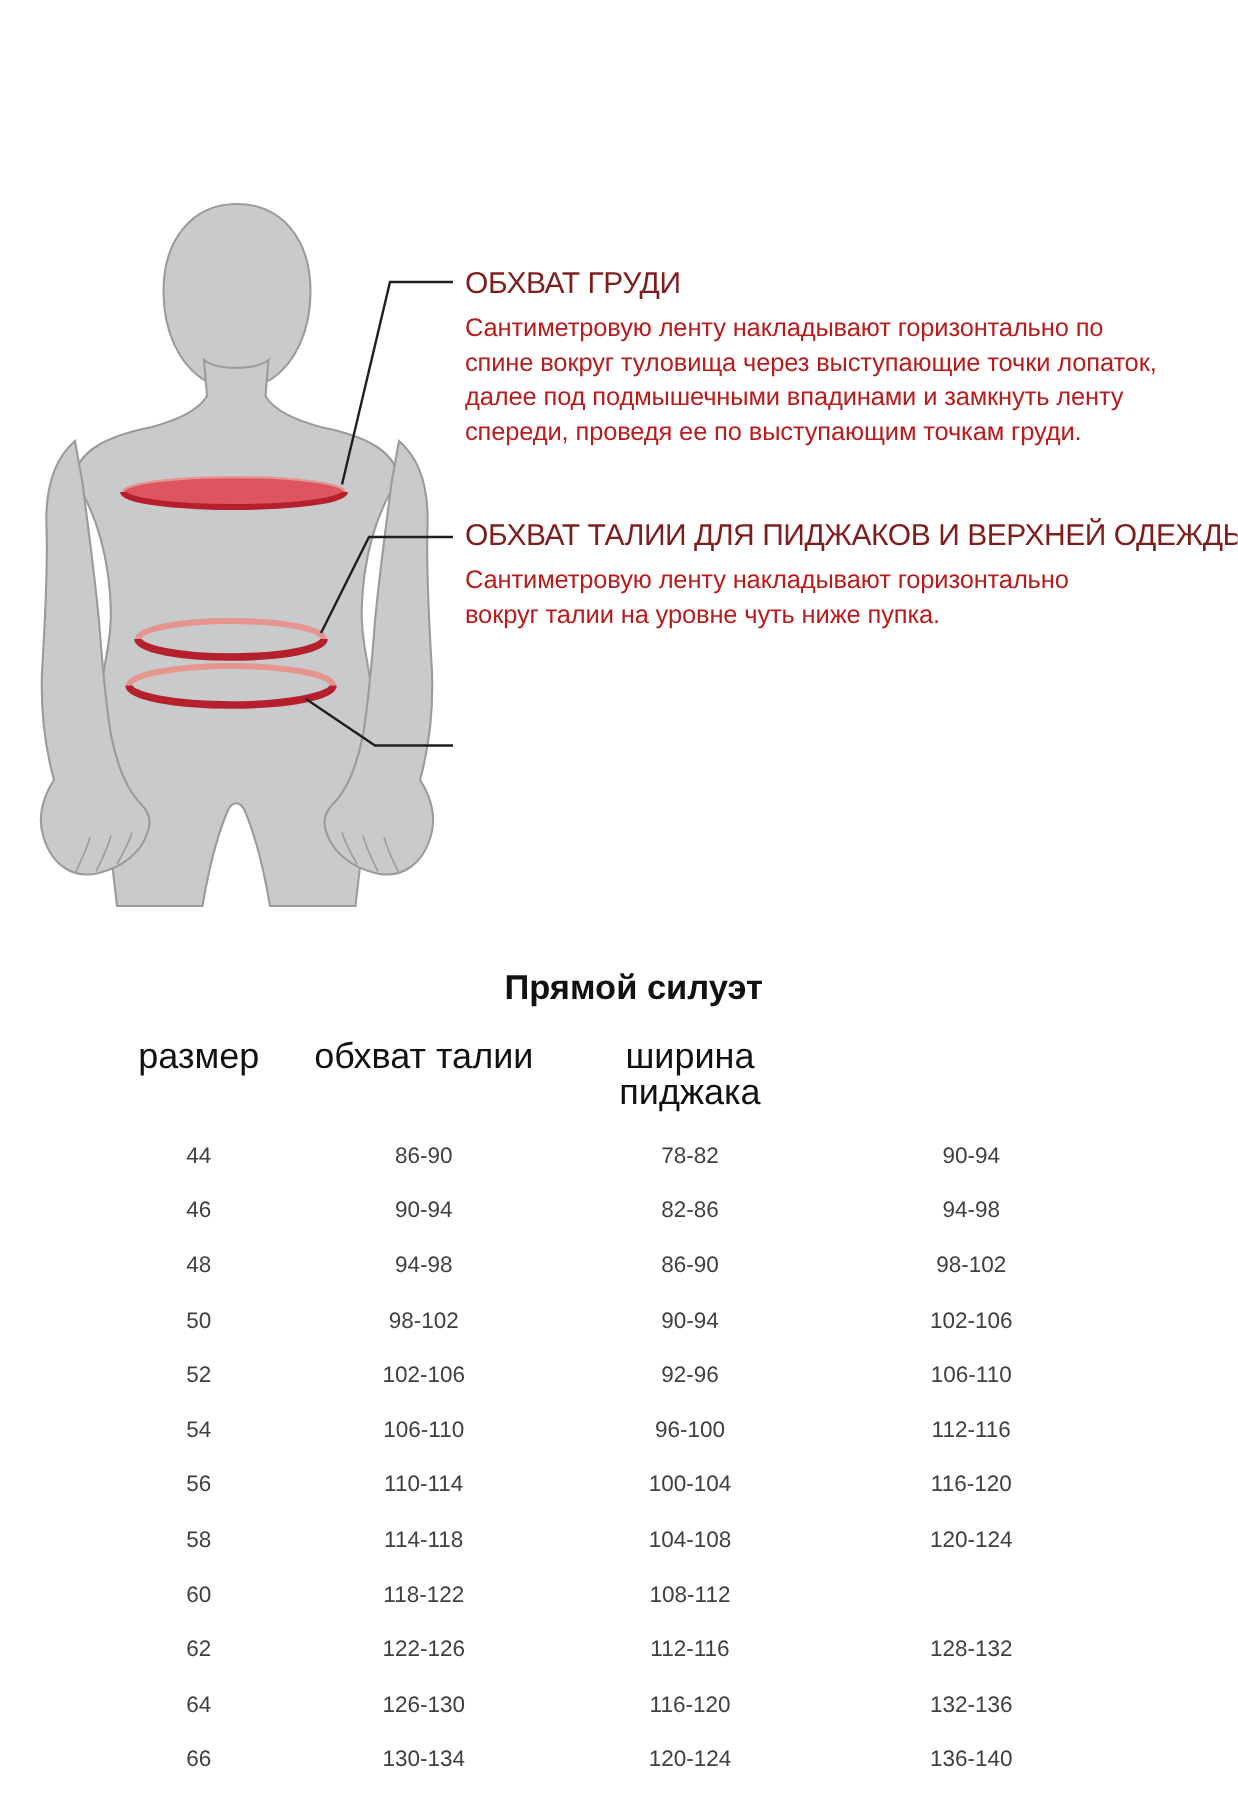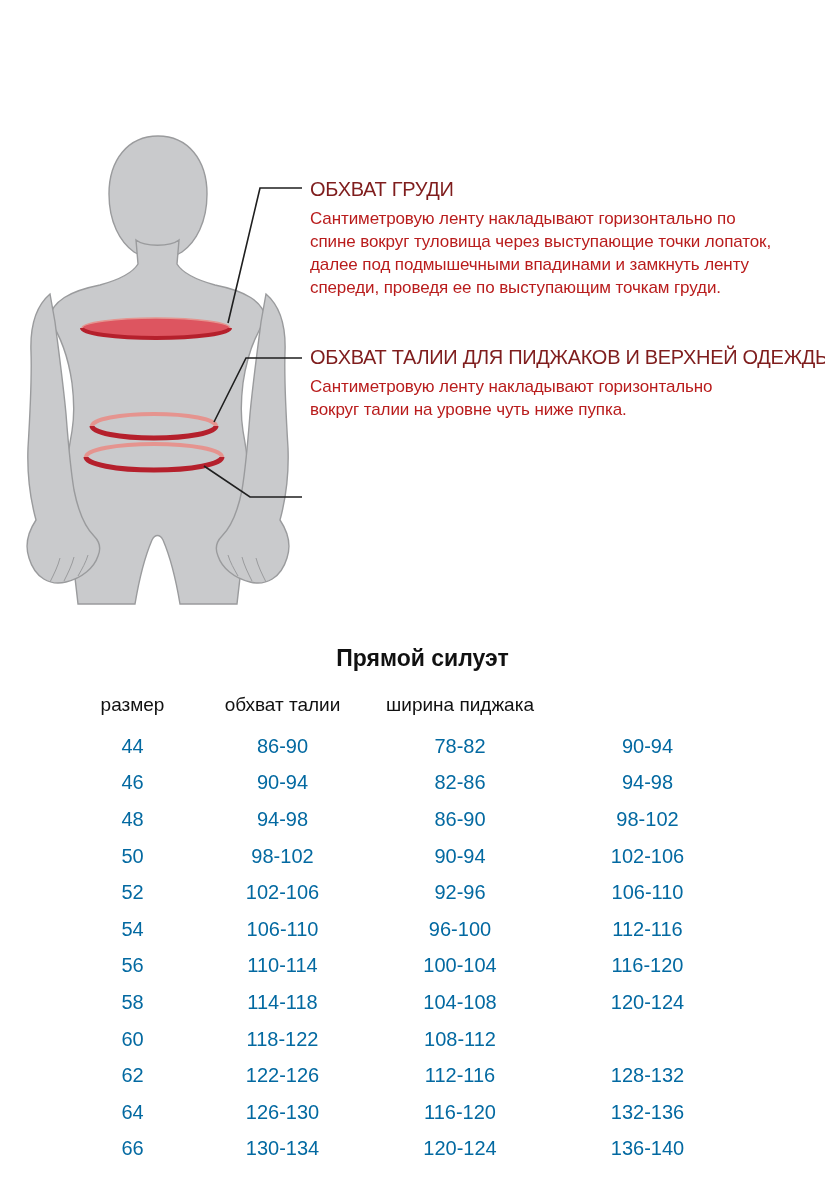--- a/index.html
+++ b/index.html
@@ -27,25 +27,25 @@
   .anno-2{top:344px;}
   .anno-3{top:486px;}
   .table-wrap{position:absolute;left:85px;top:616px;width:675px;margin-top:28px;}
   .table-title{
     text-align:center;font-size:23px;font-weight:700;line-height:28px;color:#111;
   }
   .tgrid{display:grid;grid-template-columns:95px 205px 150px 225px;}
   .thead{margin-top:21px;}
   .thead2{margin-top:14px;}
   .thead .cell,.thead2 .cell{
-    font-size:19px;line-height:24px;text-align:center;color:#111;
+    font-size:24px;line-height:24px;text-align:center;color:#111;
   }
   .tbody{margin-top:11px;}
   .trow{height:36.6px;display:grid;grid-template-columns:95px 205px 150px 225px;align-items:center;}
-  .trow .cell{font-size:20px;text-align:center;color:#0369a1;}
+  .trow .cell{font-size:15px;text-align:center;color:#404040;}
 </style>
 </head>
 <body>
 
 <div class="page">
 
 
   <svg class="figure-svg" viewBox="0 0 300 480" xmlns="http://www.w3.org/2000/svg">
 
     <path stroke-width="1.4" d="M138,6 C108,6 89,30 89,64 C89,92 100,112 114,122 C122,128 154,128 162,122 C176,112 187,92 187,64 C187,30 168,6 138,6 Z" fill="#c9cacc" stroke="#9a9b9d"></path>

